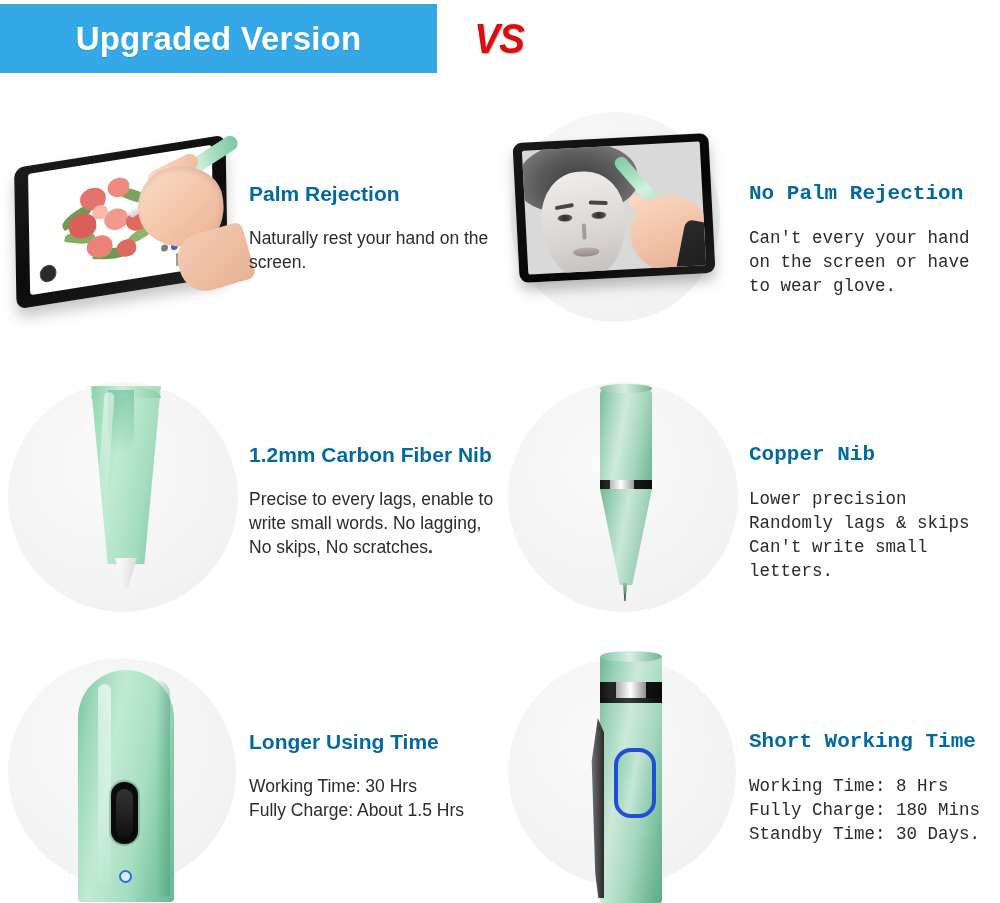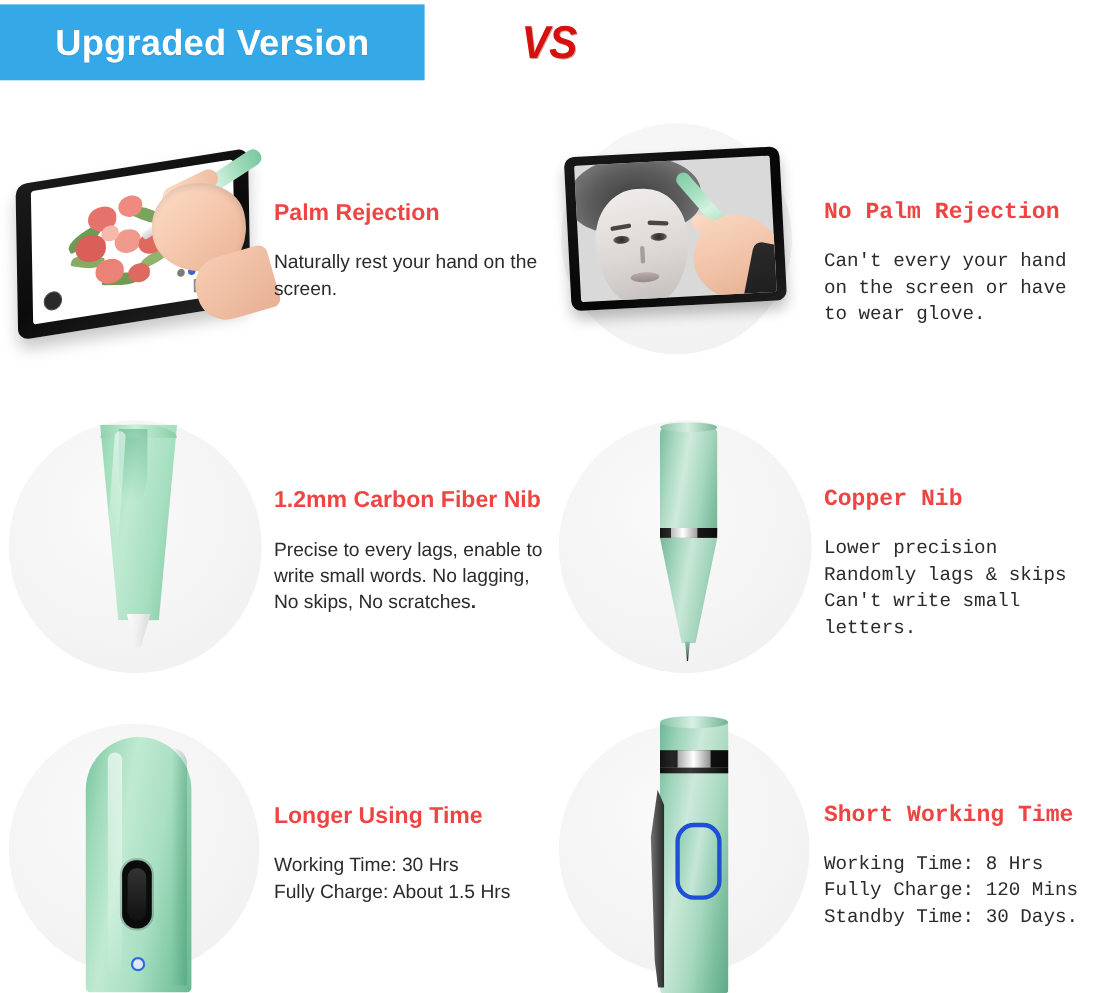--- a/index.html
+++ b/index.html
@@ -13,21 +13,21 @@
   }
   .page{position:relative;width:1000px;height:903px;}
 
   
   .header{position:absolute;left:0;top:0;width:1000px;height:80px;}
   .banner{
     position:absolute;top:4px;height:69px;
     background:#35a8e8;
     display:flex;align-items:center;justify-content:center;
   }
-  .banner-left{left:0;width:386px;}
+  .banner-left{left:0;width:437px;}
   .banner-right{left:562px;width:438px;}
   .banner-text{
     color:#ffffff;
     font-size:33px;
     font-weight:bold;
     letter-spacing:0.2px;
     white-space:nowrap;
     text-shadow:0 1px 1px rgba(0,0,0,.10);
   }
   .vs{
@@ -50,21 +50,21 @@
   .row2{top:370px;height:255px;}
   .row3{top:650px;height:253px;}
   .col{position:absolute;top:0;height:100%;}
   .col-left{left:0;width:500px;}
   .col-right{left:500px;width:500px;font-family:Liberation Mono, monospace;}
 
   .art{position:absolute;left:0;top:0;width:250px;height:100%;}
   .txt{position:absolute;left:249px;top:0;width:250px;}
 
   .heading{
-    color:#ef4444;
+    color:#0369a1;
     font-size:21px;
     font-weight:bold;
     line-height:24px;
     white-space:nowrap;
   }
   .body-text{
     color:#2b2b2b;
     font-size:17.5px;
     line-height:24px;
     font-weight:normal;
@@ -487,20 +487,20 @@
           <div class="band1-steel"></div>
           <div class="band2"></div>
           <div class="clip"></div>
           <div class="btn"></div>
         </div>
       </div>
       <div class="txt r3">
         <div class="heading">Short Working Time</div>
         <div class="body-text">
           <div>Working Time: 8 Hrs</div>
-          <div>Fully Charge: 120 Mins</div>
+          <div>Fully Charge: 180 Mins</div>
           <div>Standby Time: 30 Days.</div>
         </div>
       </div>
     </div>
   </div>
 
 </div>
 
 </body></html>

